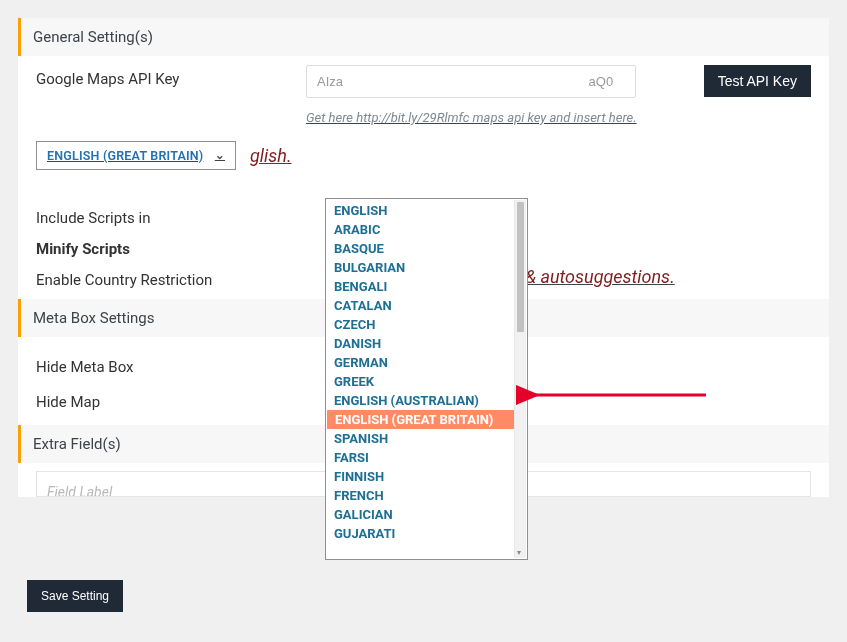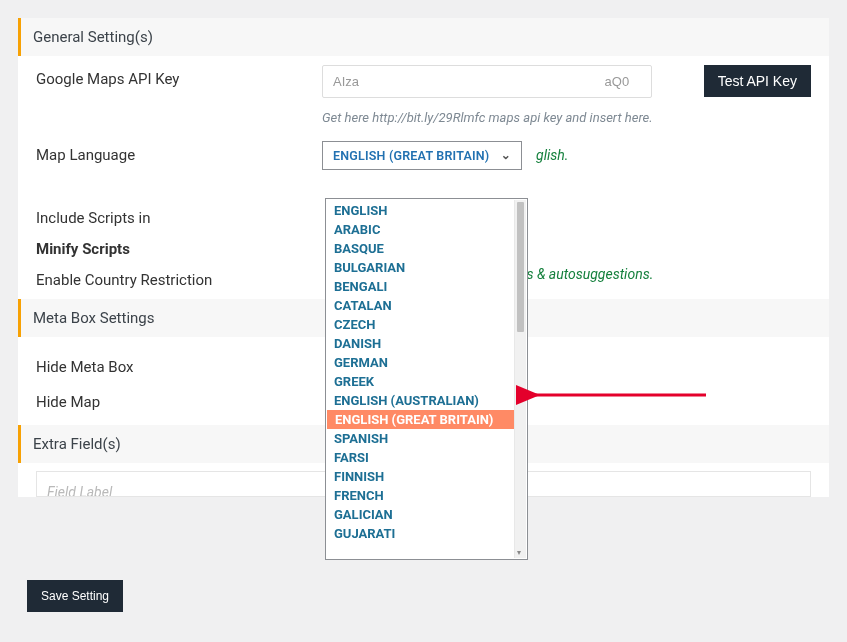--- a/index.html
+++ b/index.html
@@ -21,53 +21,53 @@
       background: #f7f7f7;
       border-left: 3px solid #f7a104;
       padding: 10px 12px;
       font-size: 15px;
       color: #3c434a;
     }
     .form-row {
       display: flex;
       align-items: flex-start;
       padding: 9px 18px;
-      gap: 16px;
     }
     .form-label {
       width: 270px;
       flex-shrink: 0;
       font-size: 15px;
       color: #333;
       padding-top: 5px;
     }
     .form-control {
       flex: 1;
+      text-decoration: underline;
     }
     .text-input {
       width: 330px;
       padding: 8px 10px;
       border: 1px solid #ddd;
       border-radius: 2px;
       font-size: 13px;
       color: #999;
       background: #fff;
     }
     .helper-text {
       color: #7e8993;
       font-style: italic;
       font-size: 13px;
       margin-top: 10px;
       line-height: 1.5;
       max-width: 340px;
     }
     .helper-text-inline {
-      color: #15803d;
+      color: #7f1d1d;
       font-style: italic;
-      font-size: 14px;
+      font-size: 18px;
     }
     .btn-dark {
       background: #1f2a36;
       color: #fff;
       border: none;
       padding: 8px 14px;
       font-size: 14px;
       cursor: pointer;
       margin-left: 25px;
       font-weight: 500;
@@ -198,21 +198,20 @@
   <div class="form-row">
     <div class="form-label">Google Maps API Key</div>
     <div class="form-control">
       <input type="text" class="text-input" value="AIza                                                                    aQ0" style="">
       <div class="helper-text">Get here http://bit.ly/29Rlmfc maps api key and insert here.</div>
     </div>
     <button class="btn-dark">Test API Key</button>
   </div>
 
   <div class="form-row" style="padding-top:4px;padding-bottom:4px;">
-    <div class="form-label">Map Language</div>
     <div class="form-control" style="display:flex;align-items:center;gap:14px;">
       <div class="select-box">
         <span>ENGLISH (GREAT BRITAIN)</span>
         <span class="chev">⌄</span>
       </div>
       <span class="helper-text-inline">glish.</span>
     </div>
   </div>
 
   <div style="height:26px;"></div>

